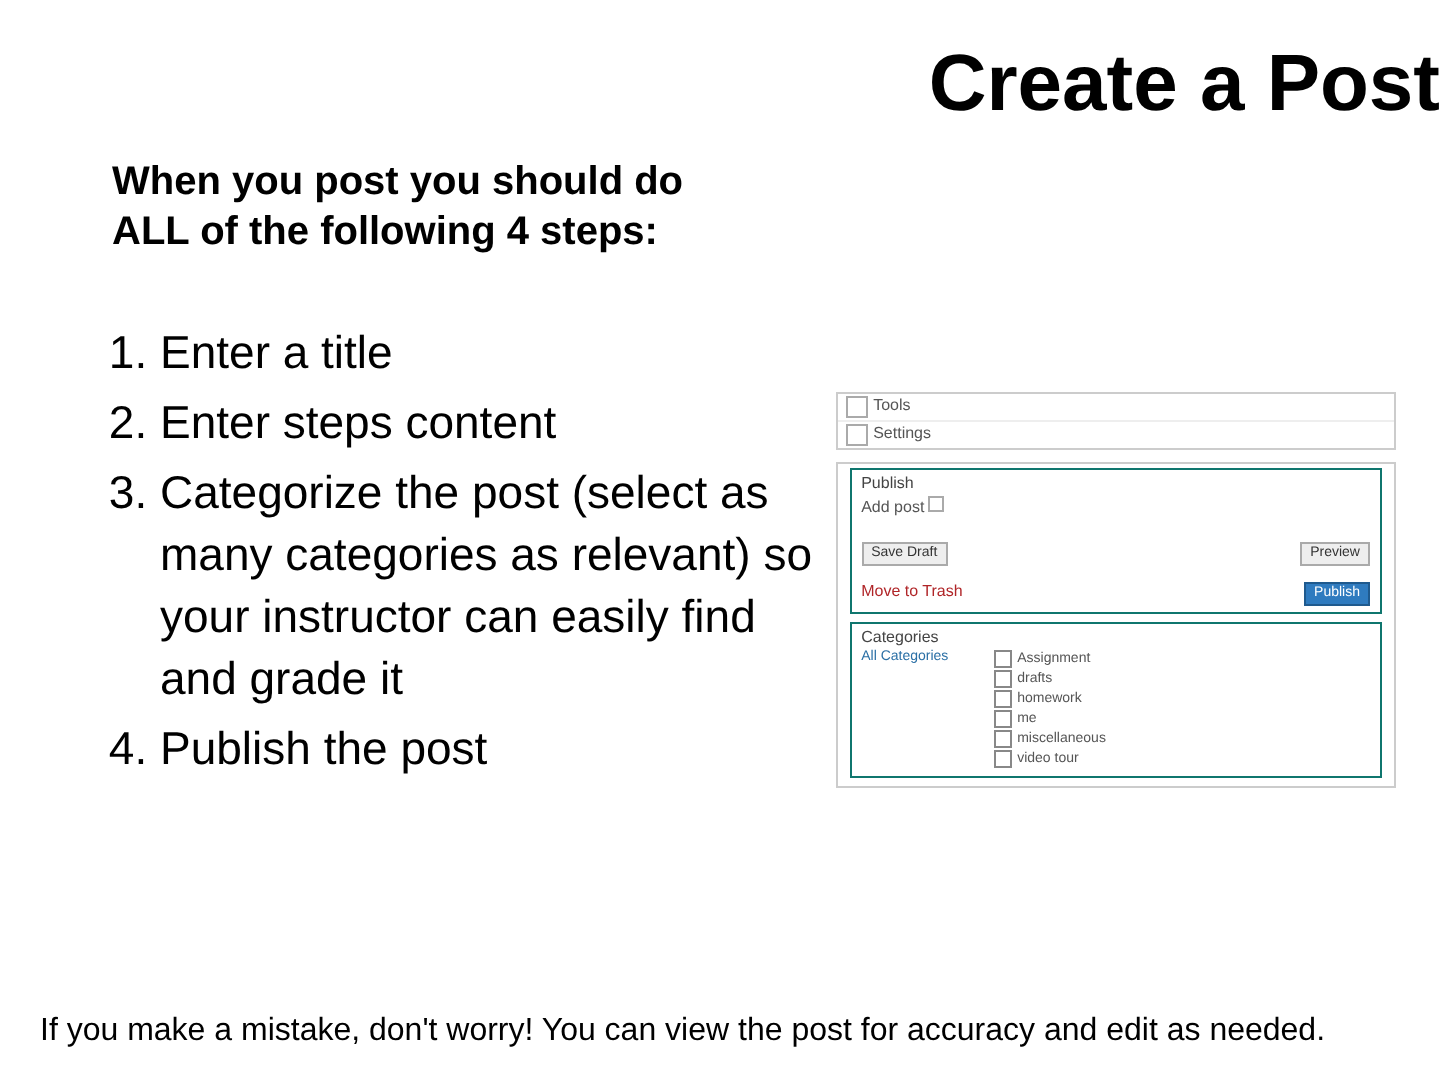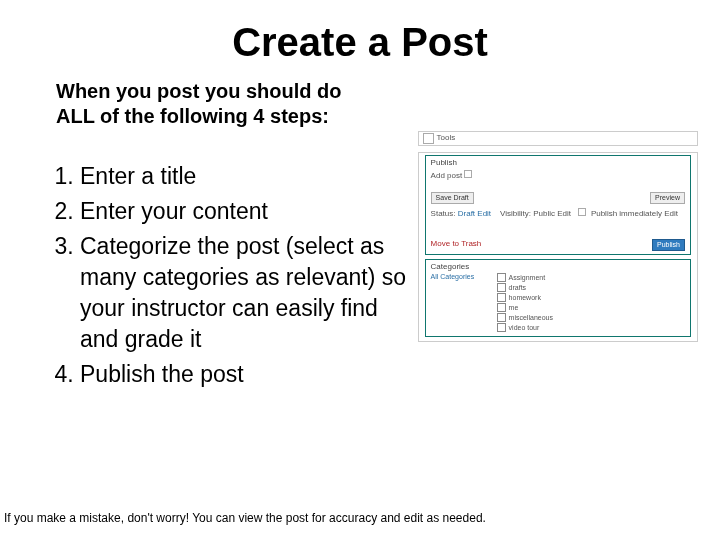--- a/index.html
+++ b/index.html
@@ -1,87 +1,82 @@
 <!DOCTYPE html>
 <html><head>
 <meta charset="utf-8">
 <style>
   html,body{margin:0;padding:0}
   body{width:720px;height:540px;background:#fff;font-family:Arial,Helvetica,sans-serif;color:#000;position:relative;overflow:hidden}
   .slide{box-sizing:border-box;width:720px;height:540px}
-  .title{font-size:40px;font-weight:700;text-align:center;margin:20px 0 14px 0}
-  .cols{display:flex;align-items:center}
+  .title{font-size:40px;font-weight:700;text-align:right;margin:20px 0 14px 0}
+  .cols{display:flex;align-items:flex-end}
   .left{flex:0 0 58%;padding-left:56px;padding-right:10px;box-sizing:border-box}
   .intro{font-size:20px;font-weight:700;line-height:1.25;margin:0 0 32px 0;max-width:300px}
   ol.steps{font-size:23px;line-height:1.35;margin:0;padding-left:24px}
   ol.steps li{margin-bottom:4px}
   .right{flex:1;padding-right:22px}
   .shot{border:1px solid #ccc;background:#fff;font-size:8px;color:#555;line-height:1.1}
   .shot .row{display:flex;align-items:center;padding:1px 4px;border-bottom:1px solid #eee}
   .shot .row:last-child{border-bottom:none}
   .shot .glyph{width:9px;height:9px;border:1px solid #aaa;margin-right:3px;display:inline-block;flex:none}
   .box{border:1px solid #0f766e;margin:4px 6px;padding:3px 5px;font-size:8px}
   .box .hdr{font-size:8px;color:#444;margin-bottom:2px}
   .btnlike{display:inline-block;border:1px solid #aaa;background:#eee;padding:1px 4px;font-size:7px;color:#333}
   .linkish{color:#2a6fa5}
   .red{color:#b02528}
   .catbox{display:flex;font-size:7px}
   .catbox .tabcol{flex:0 0 60px}
   .catbox .tabcol div{color:#2a6fa5;margin-bottom:1px}
   .catbox ul{margin:0 0 0 6px;padding:0;list-style:none;flex:1}
   .catbox li{display:flex;align-items:center;margin-bottom:1px}
   .catbox .cb{width:7px;height:7px;border:1px solid #888;margin-right:3px;flex:none}
-  .foot{position:absolute;left:4px;right:20px;bottom:14px;font-size:12px;line-height:1.25}
+  .foot{position:absolute;left:20px;right:20px;bottom:14px;font-size:16px;line-height:1.25}
   .spacer{height:10px}
 </style>
 </head>
 <body>
 <div class="slide">
 
   <div class="title">Create a Post</div>
 
   <div class="cols">
     <div class="left">
       <p class="intro">When you post you should do ALL of the following 4 steps:</p>
       <ol class="steps">
         <li>Enter a title</li>
-        <li>Enter your content</li>
+        <li>Enter steps content</li>
         <li>Categorize the post (select as many categories as relevant) so your instructor can easily find and grade it</li>
         <li>Publish the post</li>
       </ol>
     </div>
 
     <div class="right">
 
       <div class="shot" style="margin-bottom:6px">
         <div class="row">
             <span class="glyph"></span>
             <span>Tools</span>
           </div>
+        <div class="row">
+            <span class="glyph"></span>
+            <span>Settings</span>
+          </div>
       </div>
 
       <div class="shot">
         <div class="box" style="margin-top:2px">
           <div class="hdr">Publish</div>
           <div style="margin-bottom:2px"><span>Add post</span> <span class="glyph" style="width:6px;height:6px"></span></div>
           <div class="spacer"></div>
           <div style="display:flex;justify-content:space-between;align-items:center">
             <span class="btnlike">Save Draft</span>
             <span class="btnlike">Preview</span>
           </div>
-          <div style="margin-top:4px">
-            <span>Status:</span>
-            <span class="linkish">Draft Edit</span>
-            &nbsp;&nbsp;
-            <span>Visibility: Public Edit</span>
-            &nbsp;
-            <span class="glyph" style="width:6px;height:6px"></span>
-            <span>Publish immediately Edit</span>
-          </div>
-          <div style="display:flex;justify-content:space-between;align-items:center;margin-top:20px">
+          <div style="display:flex;justify-content:space-between;align-items:center;margin-top:8px">
             <span class="red">Move to Trash</span>
             <span class="btnlike" style="background:#2f7bbf;color:#fff;border-color:#1f5a8e">Publish</span>
           </div>
         </div>
 
         <div class="box">
           <div class="hdr">Categories</div>
           <div class="catbox">
             <div class="tabcol">
               <div class="linkish">All Categories</div>

